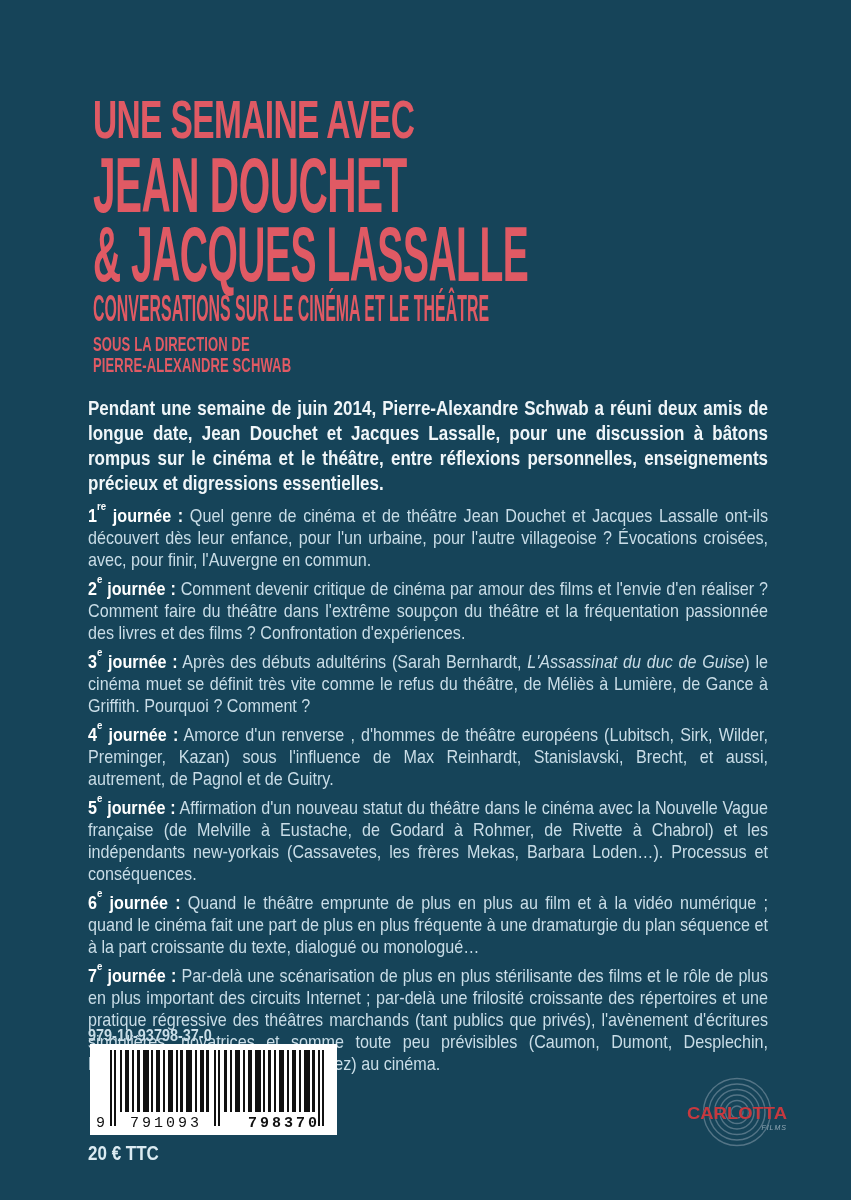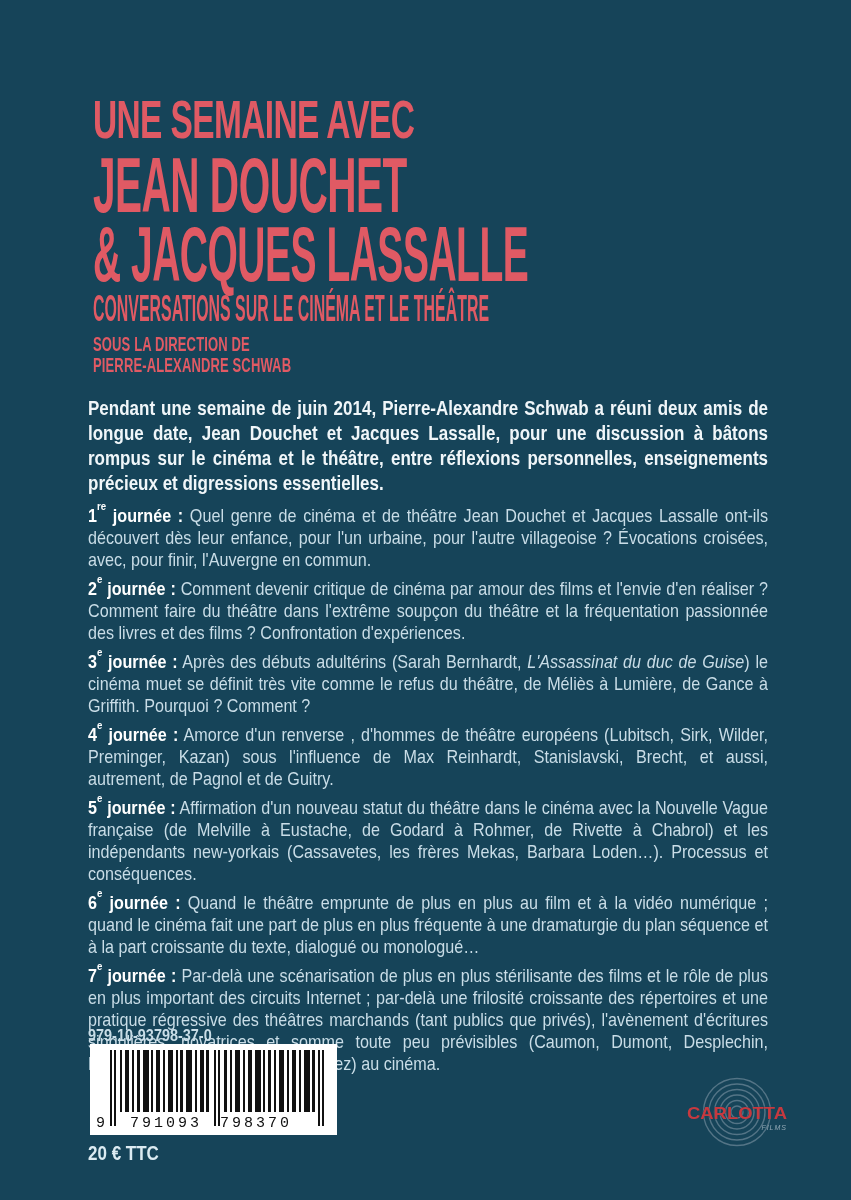--- a/index.html
+++ b/index.html
@@ -52,21 +52,21 @@
     position:absolute; left:90px; top:1044px; width:247px; height:91px;
     background:#ffffff;
   }
   .barcode-box svg { position:absolute; left:0; top:0; }
   .bc-digit {
     position:absolute; bottom:3px; color:#111111;
     font-family:"Liberation Mono", monospace; font-size:15px; letter-spacing:3px;
   }
   .bc-d1 { left:6px; }
   .bc-d2 { left:40px;  width:82px; }
-  .bc-d3 { left:122px; width:88px; text-align:center; }
+  .bc-d3 { left:150px; width:88px; text-align:center;font-weight:bold; }
   .price {
     position:absolute; left:88px; top:1142px; white-space:nowrap;
     color:#dcebf2; font-weight:bold; font-size:20px;
     transform:scaleX(0.85); transform-origin:0 0;
   }
   .logo { position:absolute; left:655px; top:1058px; }
 </style>
 </head>
 <body>
 

